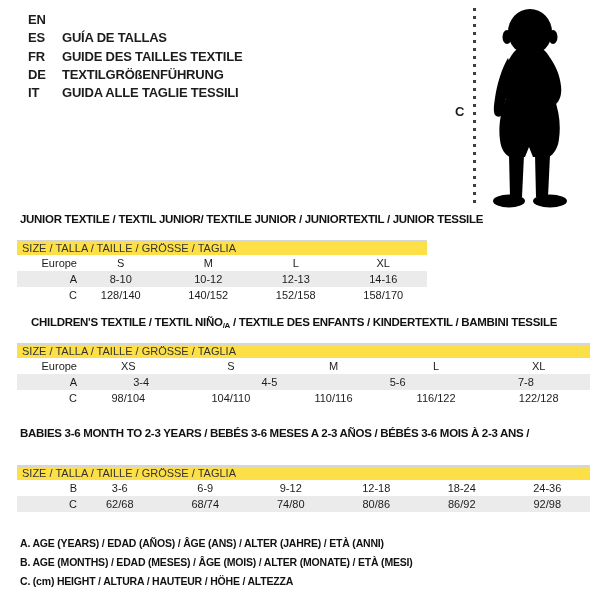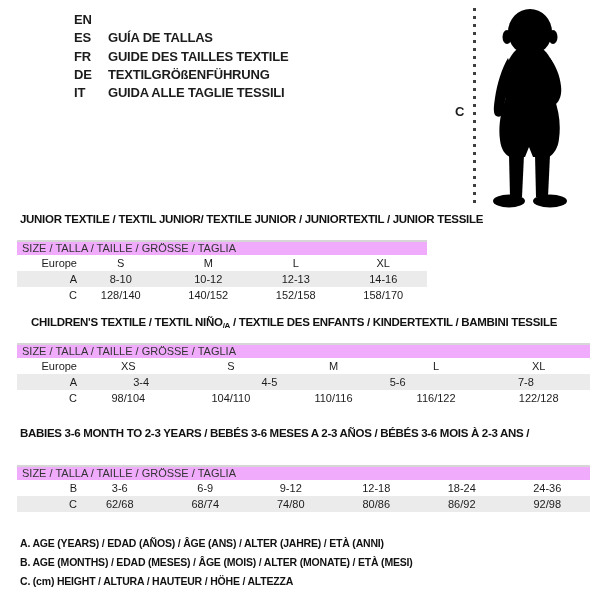--- a/index.html
+++ b/index.html
@@ -3,33 +3,33 @@
 <meta charset="utf-8">
 <style>
   html,body{margin:0;padding:0;}
   body{
     width:600px;height:600px;position:relative;background:#ffffff;
     font-family:"Liberation Sans", sans-serif;color:#1c1c1c;overflow:hidden;
   }
   
   .lang-list{position:absolute;left:28px;top:11px;}
   .lang-row{display:flex;height:18.3px;line-height:18.3px;font-size:13px;font-weight:bold;letter-spacing:-0.2px;}
-  .lang-code{width:34px;margin-left:46px;}
+  .lang-code{width:34px;}
   
   .height-dash-line{position:absolute;left:473px;top:8px;width:3px;height:198px;
     background:repeating-linear-gradient(to bottom,#3f3f3f 0 3px,transparent 3px 8px);}
   .height-label{position:absolute;left:455px;top:104px;font-size:13px;font-weight:bold;}
   .baby-svg{position:absolute;left:482px;top:6px;}
   
   .section-heading{position:absolute;left:20px;font-size:11.5px;font-weight:bold;letter-spacing:-0.3px;color:#111;white-space:nowrap;text-align:center;}
   .section-heading .subscript{font-size:8px;vertical-align:-2px;}
   .heading-line{height:16.5px;line-height:16.5px;}
   
   .size-table{position:absolute;left:17px;font-size:11px;}
-  .thead{height:15px;line-height:13px;background:#f0abfc;border-top:2px solid #d6d6d6;
+  .thead{height:15px;line-height:13px;background:#fde047;border-top:2px solid #d6d6d6;
     padding-left:5px;color:#333;box-sizing:border-box;}
   .trow{display:flex;height:16px;line-height:16px;}
   .trow.striped{background:#ebebeb;}
   .tlabel{width:55px;padding-left:5px;text-align:right;}
   .tcell{flex:1;text-align:center;}
   
   .footnotes{position:absolute;left:20px;top:534px;}
   .footnote-line{height:19px;line-height:19px;font-size:10.5px;font-weight:bold;letter-spacing:-0.2px;color:#111;}
 </style>
 </head>

